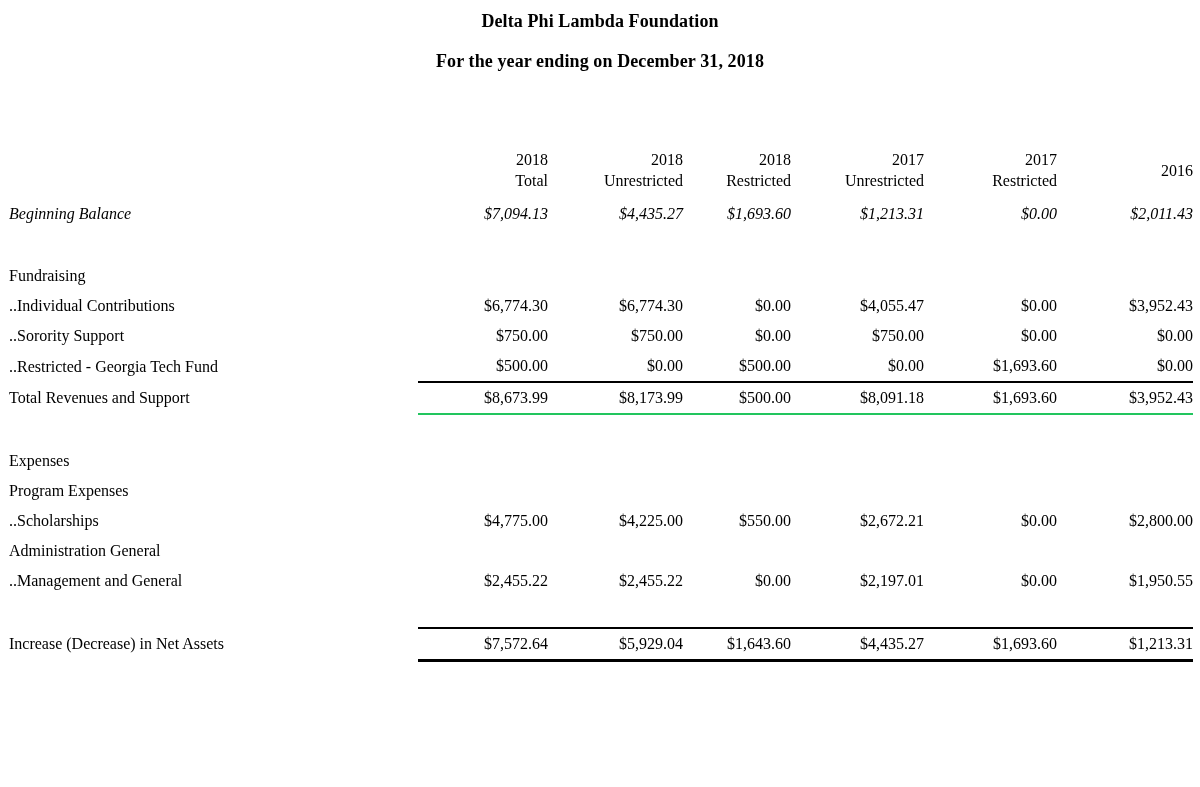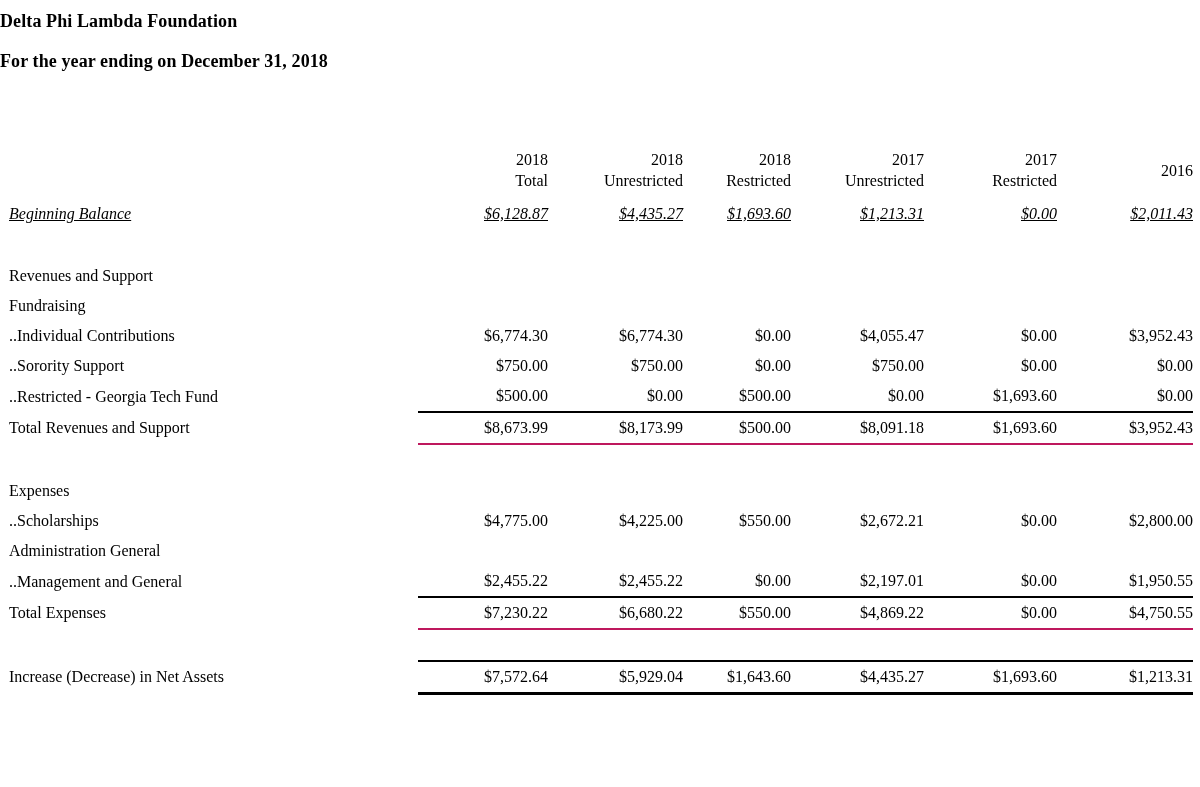--- a/index.html
+++ b/index.html
@@ -2,21 +2,21 @@
 <html><head>
 <meta charset="utf-8">
 <style>
   * { margin: 0; padding: 0; box-sizing: border-box; }
   html, body { background: #ffffff; }
   body {
     width: 1200px; height: 787px; overflow: hidden;
     font-family: "Liberation Serif", "DejaVu Serif", serif;
     color: #000000;
   }
-  .doc-header { padding-top: 11px; }
+  .doc-header { text-align: center; padding-top: 11px; }
   .title-line {
     font-size: 18px; font-weight: bold; line-height: 21px; margin-bottom: 19px;
     letter-spacing: 0.1px;
   }
   table.statement {
     border-collapse: collapse; table-layout: fixed;
     width: 1193px; margin-top: 61px;
   }
   thead th {
     font-weight: normal; font-size: 16px; line-height: 21px;
@@ -25,22 +25,22 @@
   }
   thead th.single { padding-bottom: 18px; }
   tbody tr { height: 30px; }
   tbody tr.spacer { height: 32px; }
   tbody td {
     font-size: 16px; line-height: 30px; white-space: nowrap;
     vertical-align: middle; padding: 0;
   }
   td.label { text-align: left; padding-left: 9px; }
   td.val { text-align: right; }
-  tr.italic td { font-style: italic; text-decoration: underline; }
-  tr.total td.val { border-top: 2px solid #000; border-bottom: 2px solid #be185d; }
+  tr.italic td { font-style: italic; }
+  tr.total td.val { border-top: 2px solid #000; border-bottom: 2px solid #22c55e; }
   tr.grand td.val { border-top: 2px solid #000; border-bottom: 3px solid #000; }
 </style>
 </head>
 <body>
 
 <div class="doc-header">
   <div class="title-line">Delta Phi Lambda Foundation</div>
   <div class="title-line">For the year ending on December 31, 2018</div>
 </div>
 
@@ -61,34 +61,30 @@
       <th><span>2018</span><br><span>Unrestricted</span></th>
       <th><span>2018</span><br><span>Restricted</span></th>
       <th><span>2017</span><br><span>Unrestricted</span></th>
       <th><span>2017</span><br><span>Restricted</span></th>
       <th class="single"><span>2016</span></th>
     </tr>
   </thead>
   <tbody>
     <tr class="italic">
       <td class="label">Beginning Balance</td>
-      <td class="val">$6,128.87</td>
+      <td class="val">$7,094.13</td>
       <td class="val">$4,435.27</td>
       <td class="val">$1,693.60</td>
       <td class="val">$1,213.31</td>
       <td class="val">$0.00</td>
       <td class="val">$2,011.43</td>
     </tr>
     <tr class="spacer">
         <td colspan="7"></td>
       </tr>
-    <tr>
-      <td class="label">Revenues and Support</td>
-      <td class="val" colspan="6"></td>
-    </tr>
     <tr>
       <td class="label">Fundraising</td>
       <td class="val" colspan="6"></td>
     </tr>
     <tr>
       <td class="label">..Individual Contributions</td>
       <td class="val">$6,774.30</td>
       <td class="val">$6,774.30</td>
       <td class="val">$0.00</td>
       <td class="val">$4,055.47</td>
@@ -123,20 +119,24 @@
       <td class="val">$3,952.43</td>
     </tr>
     <tr class="spacer">
         <td colspan="7"></td>
       </tr>
     <tr>
       <td class="label">Expenses</td>
       <td class="val" colspan="6"></td>
     </tr>
     <tr>
+      <td class="label">Program Expenses</td>
+      <td class="val" colspan="6"></td>
+    </tr>
+    <tr>
       <td class="label">..Scholarships</td>
       <td class="val">$4,775.00</td>
       <td class="val">$4,225.00</td>
       <td class="val">$550.00</td>
       <td class="val">$2,672.21</td>
       <td class="val">$0.00</td>
       <td class="val">$2,800.00</td>
     </tr>
     <tr>
       <td class="label">Administration General</td>
@@ -144,29 +144,20 @@
     </tr>
     <tr>
       <td class="label">..Management and General</td>
       <td class="val">$2,455.22</td>
       <td class="val">$2,455.22</td>
       <td class="val">$0.00</td>
       <td class="val">$2,197.01</td>
       <td class="val">$0.00</td>
       <td class="val">$1,950.55</td>
     </tr>
-    <tr class="total">
-      <td class="label">Total Expenses</td>
-      <td class="val">$7,230.22</td>
-      <td class="val">$6,680.22</td>
-      <td class="val">$550.00</td>
-      <td class="val">$4,869.22</td>
-      <td class="val">$0.00</td>
-      <td class="val">$4,750.55</td>
-    </tr>
     <tr class="spacer">
         <td colspan="7"></td>
       </tr>
     <tr class="grand">
       <td class="label">Increase (Decrease) in Net Assets</td>
       <td class="val">$7,572.64</td>
       <td class="val">$5,929.04</td>
       <td class="val">$1,643.60</td>
       <td class="val">$4,435.27</td>
       <td class="val">$1,693.60</td>

